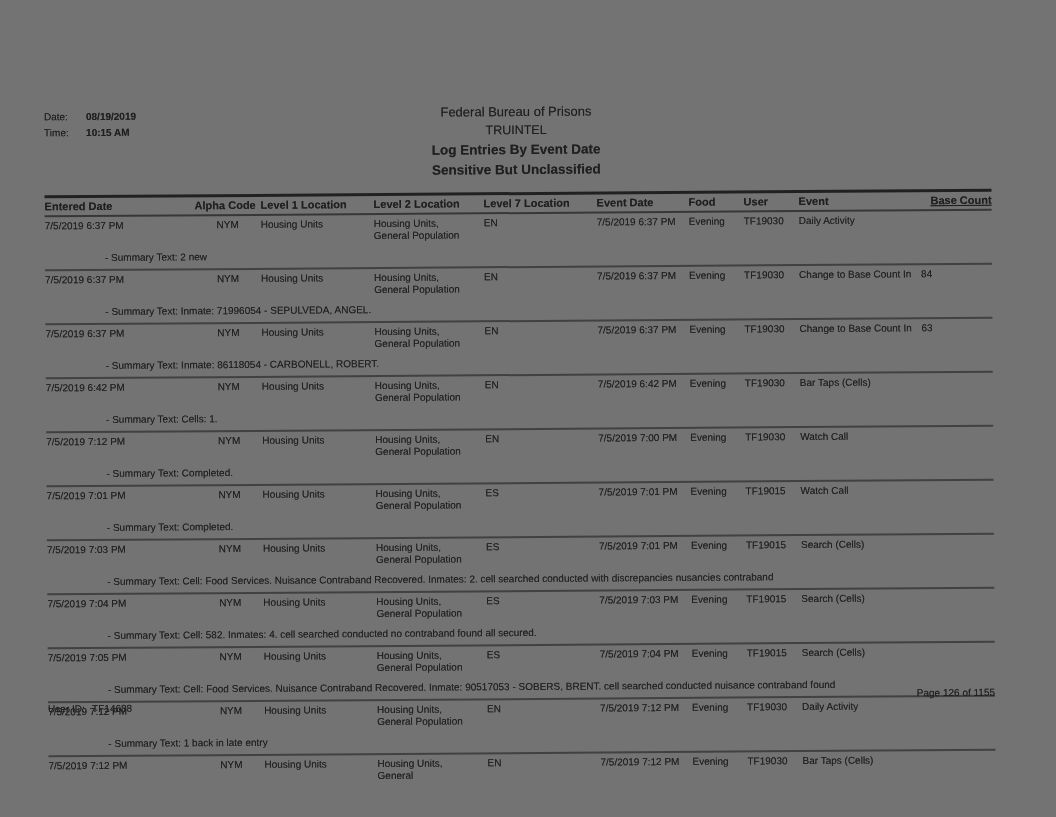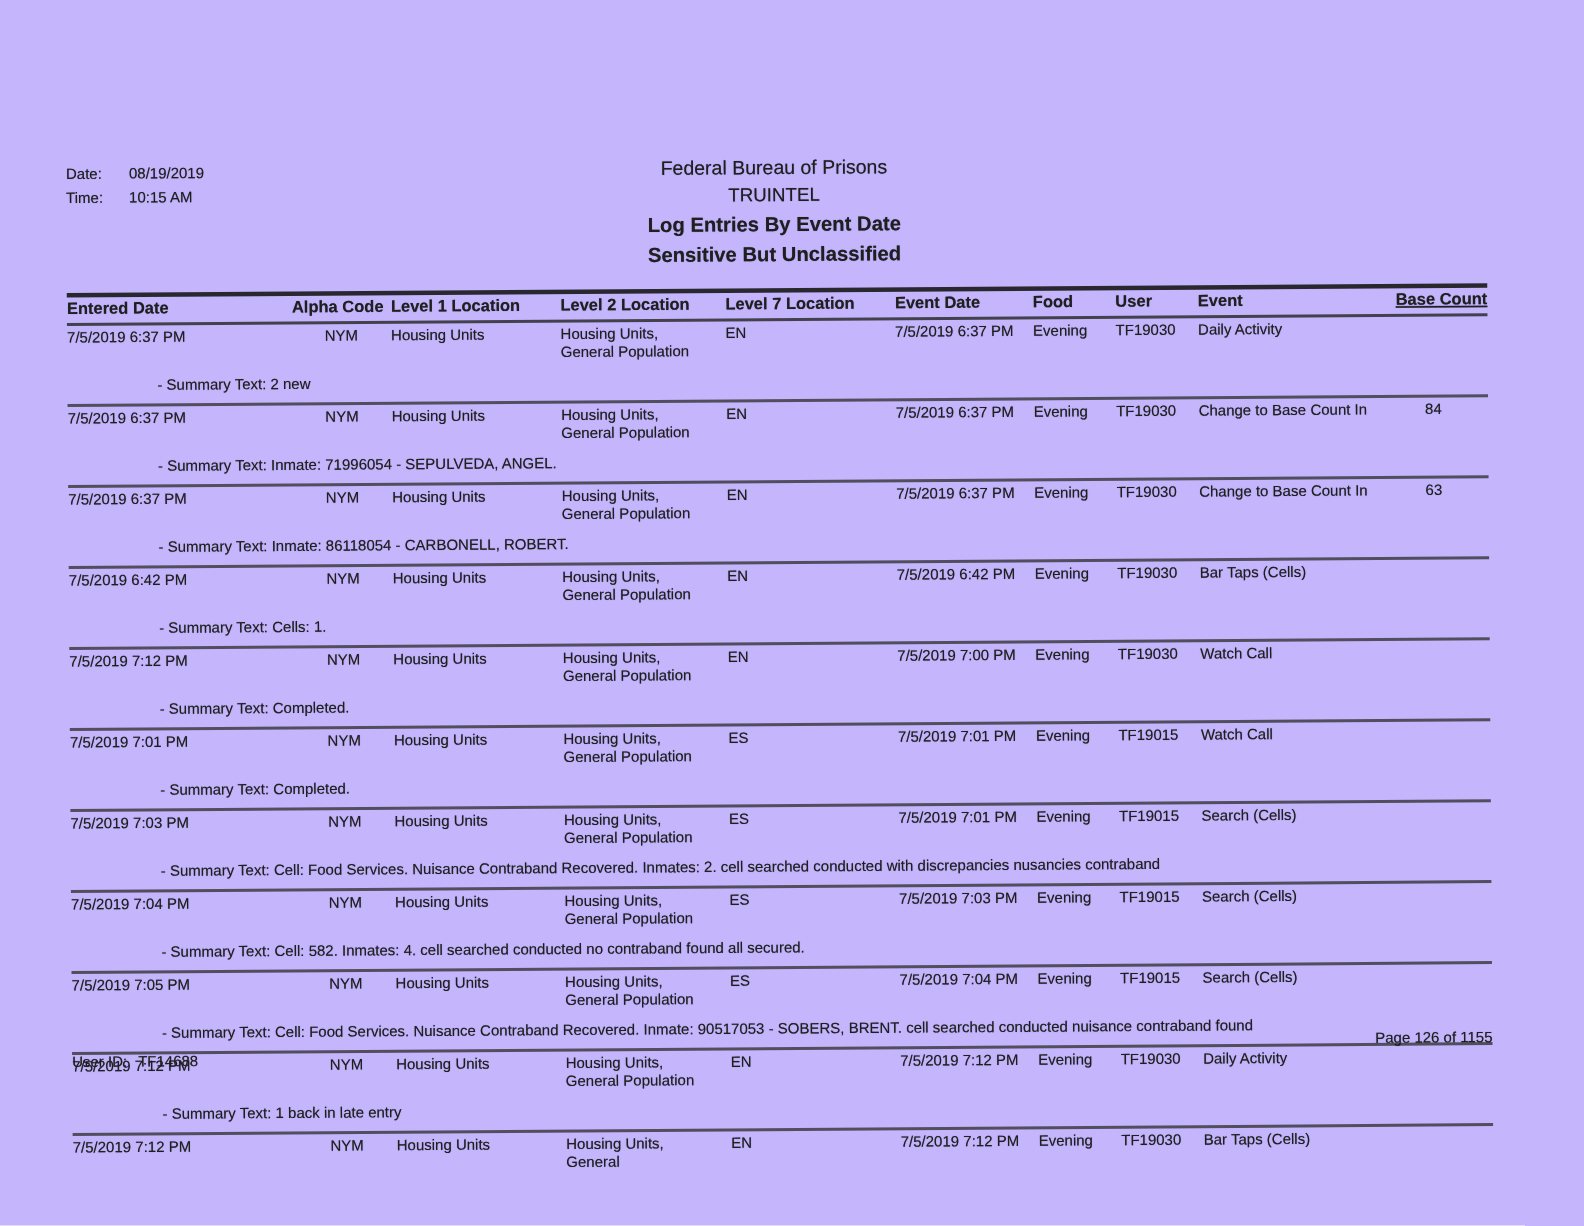--- a/index.html
+++ b/index.html
@@ -4,21 +4,21 @@
 <style>
   html, body {
     margin: 0;
     padding: 0;
     background: #ffffff;
   }
   .page {
     position: relative;
     width: 1056px;
     height: 817px;
-    background: #c4b5fd;
+    background: #737373;
     overflow: hidden;
     font-family: "Liberation Sans", "DejaVu Sans", sans-serif;
     color: #1f1f1f;
   }
   .sheet {
     position: absolute;
     inset: 0;
     transform: rotate(-0.4deg);
     transform-origin: 50% 50%;
     text-shadow: 0 0 0.5px rgba(30,30,30,0.6);
@@ -27,21 +27,21 @@
   
   .meta-block {
     position: absolute;
     left: 46px;
     top: 106px;
     font-size: 10px;
     line-height: 16px;
   }
   .meta-row { display: flex; }
   .meta-label { width: 40px; }
-  .meta-value { margin-left: 2px; }
+  .meta-value { margin-left: 2px; font-weight: bold; }
 
   
   .title-block {
     position: absolute;
     left: 46px;
     right: 66px;
     top: 103px;
     text-align: center;
   }
   .title-1 { font-size: 13px; line-height: 18px; }
@@ -75,21 +75,21 @@
   .head-cell.col-base  { text-align: right; padding-right: 0; text-decoration: underline; }
 
   .entry { border-top: 2px solid rgba(52,52,52,0.8); padding-top: 3px; }
   .entry:first-child { border-top: none; }
   .cell {
     font-size: 10px;
     line-height: 12px;
     padding-right: 8px;
   }
   .cell.col-alpha { text-align: right; padding-right: 22px; }
-  .cell.col-base  { text-align: center; padding-right: 2px; }
+  .cell.col-base  { text-align: left; padding-right: 2px; }
   .main-row { min-height: 25px; }
   .summary-line {
     margin: 7px 0 5px 60px;
     font-size: 10px;
     line-height: 12px;
     white-space: nowrap;
   }
   .entry-last-pad { height: 2px; }
 
   

